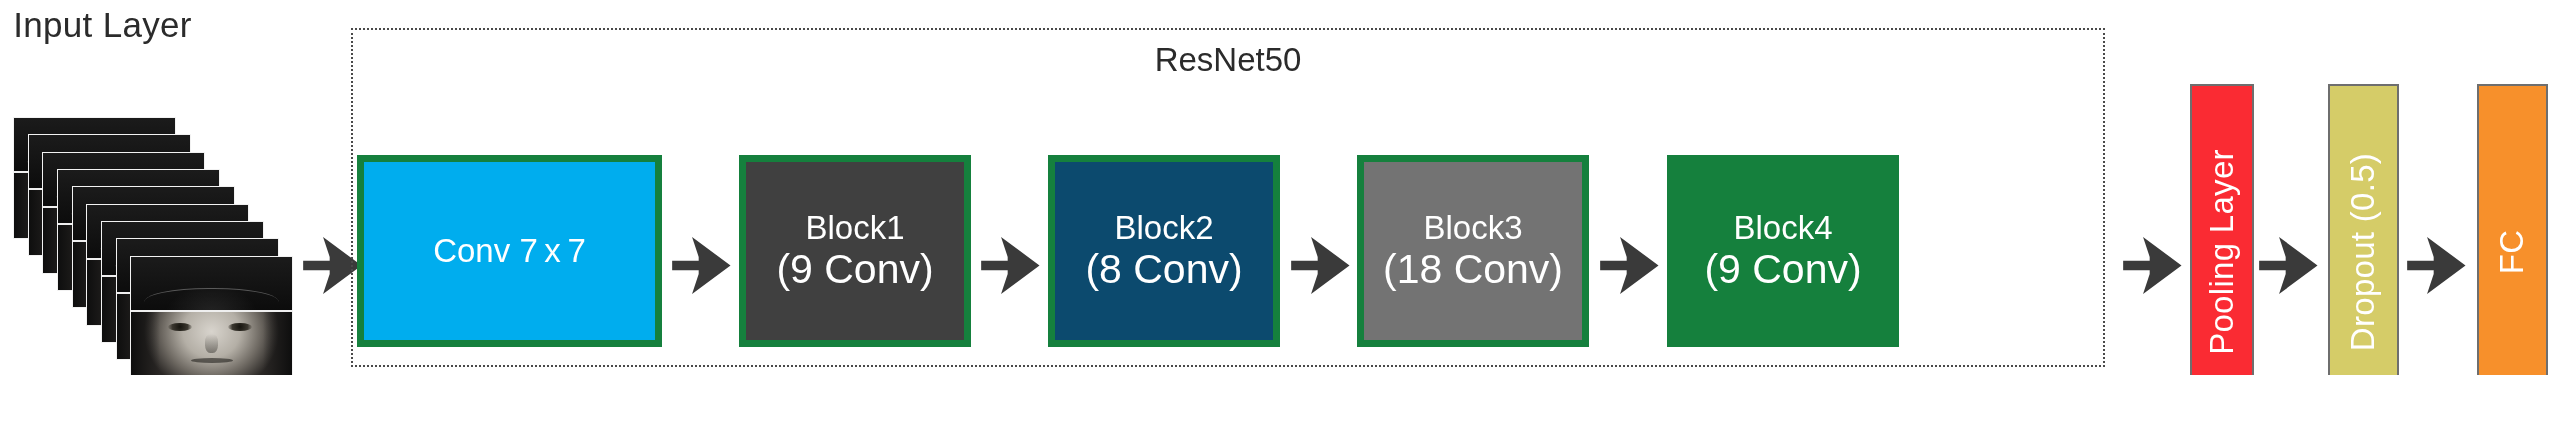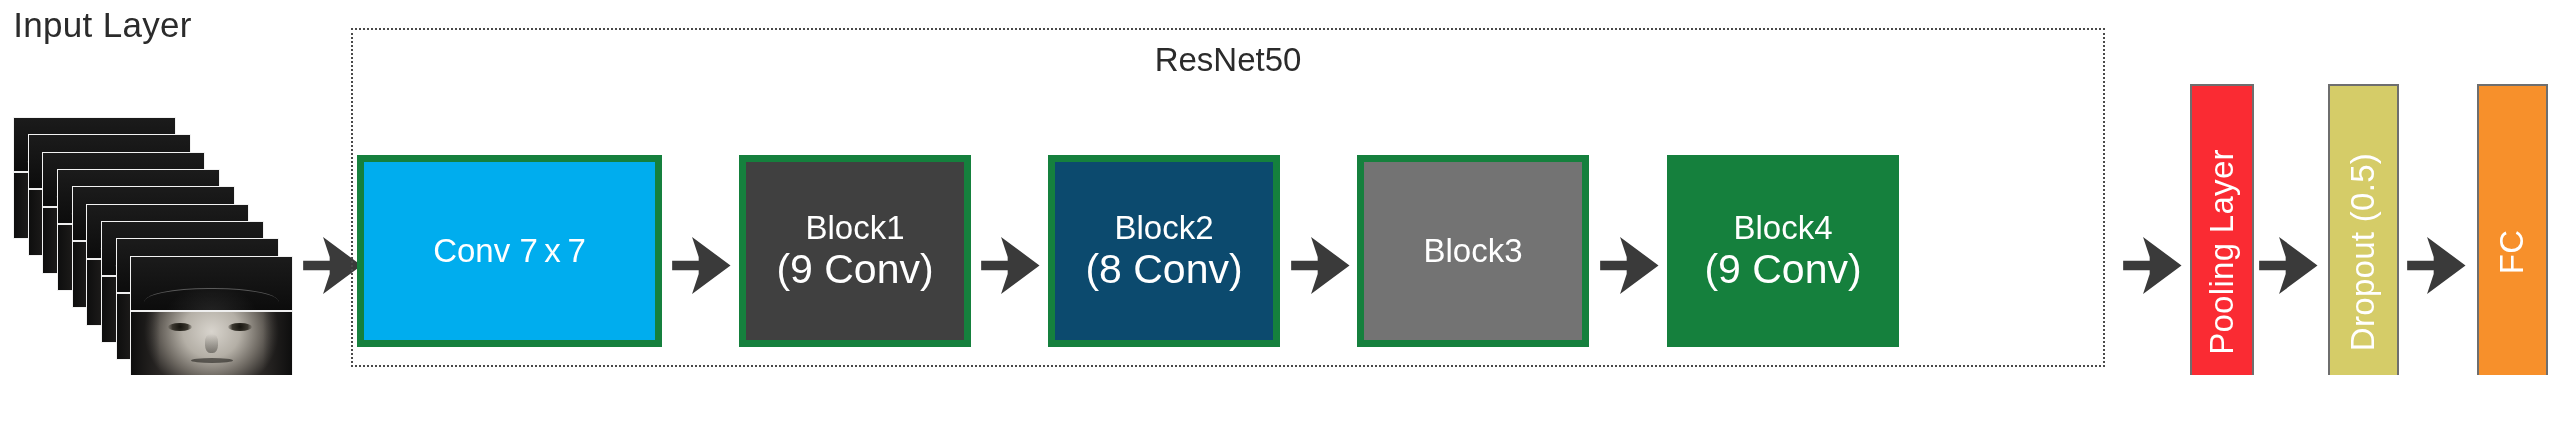--- a/index.html
+++ b/index.html
@@ -314,20 +314,21 @@
   </div>
 
   <div class="arrow" style="left:1291px;">
     <svg width="60" height="65" viewBox="0 0 90 98" aria-hidden="true">
       <path d="M0 42 L40 42 L40 36 L30 6 L88 49 L30 92 L40 62 L40 56 L0 56 Z" fill="#3A3A3A"></path>
     </svg>
   </div>
 
   <div class="hblock" id="blk3" style="left: 1357px; width: 232px; background: #737373;">
     <div class="ln1">Block3</div>
+    <div class="ln2">(18 Conv)</div>
   </div>
 
   <div class="arrow" style="left:1600px;">
     <svg width="60" height="65" viewBox="0 0 90 98" aria-hidden="true">
       <path d="M0 42 L40 42 L40 36 L30 6 L88 49 L30 92 L40 62 L40 56 L0 56 Z" fill="#3A3A3A"></path>
     </svg>
   </div>
 
   <div class="hblock" id="blk4" style="left: 1667px; width: 232px; background: #15803d;">
     <div class="ln1">Block4</div>

